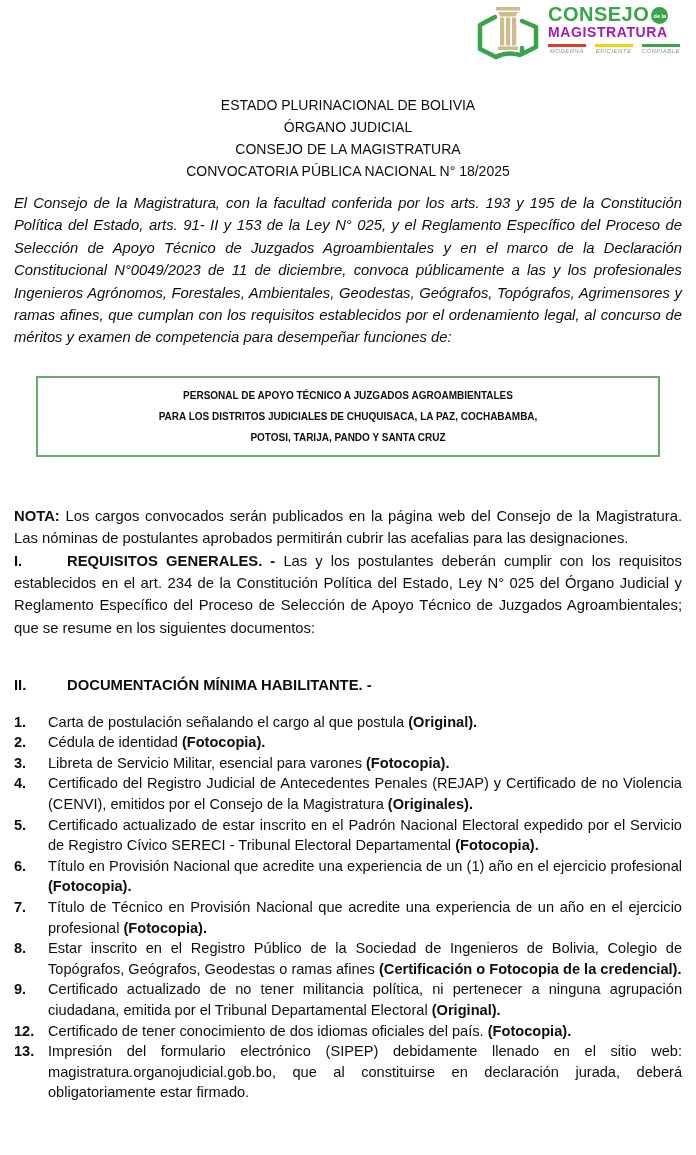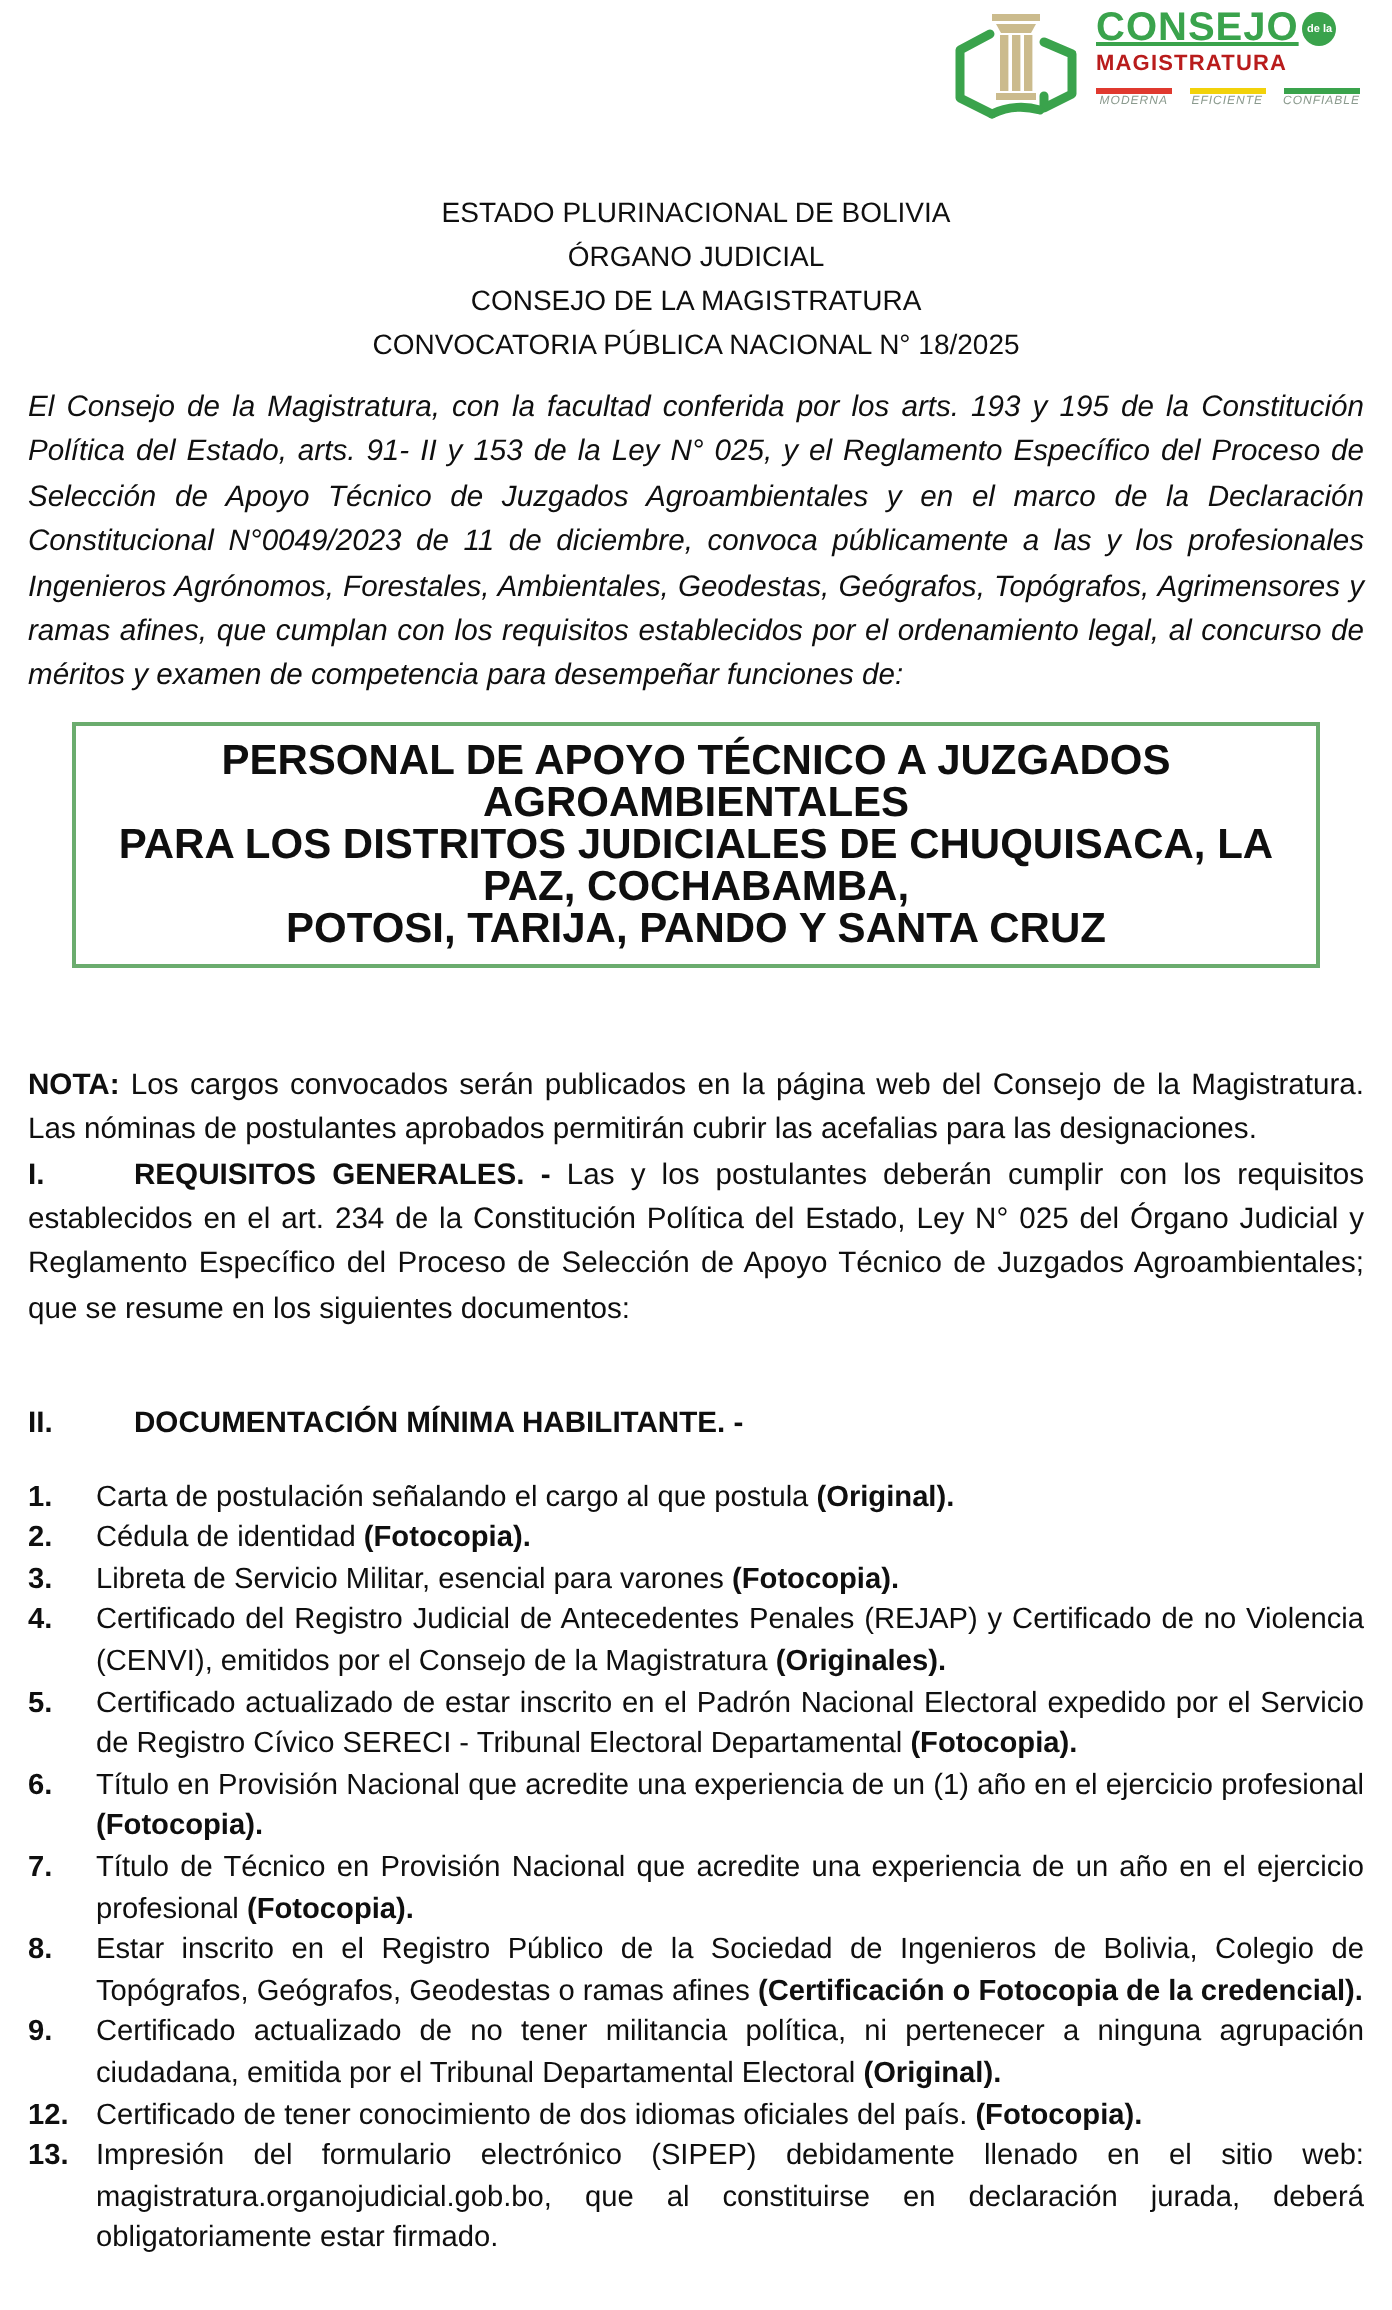--- a/index.html
+++ b/index.html
@@ -24,34 +24,34 @@
     justify-content: flex-end;
     padding-right: 2px;
   }
   .logo {
     display: flex;
     align-items: flex-start;
     gap: 7px;
   }
   .logo-text { display: flex; flex-direction: column; width: 132px; }
   .logo-line1 {
-    display: flex; align-items: center;
+    display: flex; align-items: flex-end;
     font-weight: 800; font-size: 20px; letter-spacing: 0.5px;
-    color: #3aa34c; line-height: 20px; text-decoration: underline;
+    color: #3aa34c; line-height: 20px;
   }
   .badge {
     display: inline-flex; align-items: center; justify-content: center;
     width: 17px; height: 17px; border-radius: 50%;
     background: #3aa34c; color: #ffffff;
     font-size: 5.5px; font-weight: bold; margin-left: 2px; margin-top: 1px;
     letter-spacing: 0;
   }
   .logo-line2 {
-    font-weight: 800; font-size: 11px; letter-spacing: 0.6px;
-    color: #b91c1c; line-height: 17px;
+    font-weight: 800; font-size: 14px; letter-spacing: 0.6px;
+    color: #a21caf; line-height: 17px;
   }
   .motto { display: flex; gap: 9px; margin-top: 3px; }
   .motto-item { flex: 1; display: flex; flex-direction: column; align-items: stretch; }
   .motto-bar { height: 2.5px; width: 100%; }
   .bar-red    { background: #e0392f; }
   .bar-yellow { background: #f2d20a; }
   .bar-green  { background: #3aa34c; }
   .motto-word {
     font-size: 6px; color: #8b9a8e; text-align: center;
     letter-spacing: 0.5px; font-style: italic; margin-top: 1.5px;
@@ -72,26 +72,26 @@
     font-size: 14.8px;
     line-height: 22.4px;
   }
   .intro { margin-top: 10px; font-style: italic; }
   .nota  { margin-top: 48px; }
   .section1 { }
   .section2 { margin-top: 35px; font-weight: bold; }
   .numeral { display: inline-block; width: 53px; font-weight: bold; }
   
   .highlight-box {
-    margin: 11px 22px 0 22px;
+    margin: 27px 22px 0 22px;
     border: 2px solid #6bac6e;
     padding: 7px 6px;
     text-align: center;
     font-weight: bold;
-    font-size: 21px;
+    font-size: 10px;
     line-height: 21px;
   }
   
   .req-list { margin-top: 15px; }
   .req {
     display: flex;
     font-size: 14.6px;
     line-height: 20.6px;
   }
   .req .num { width: 34px; flex: none; font-weight: bold; }

